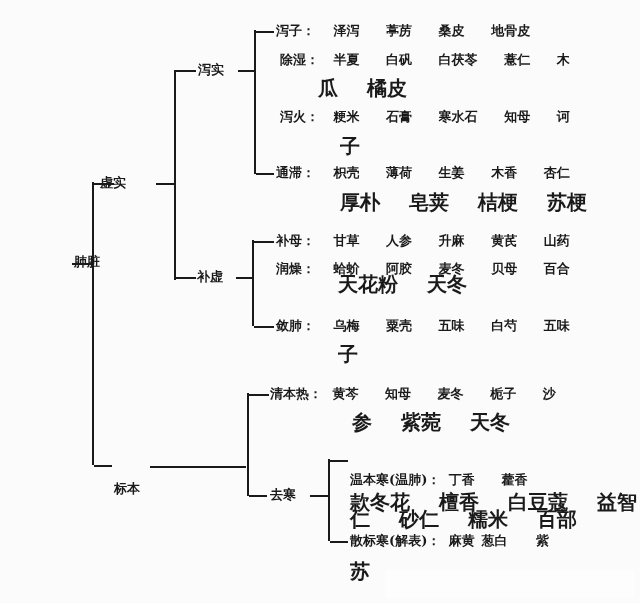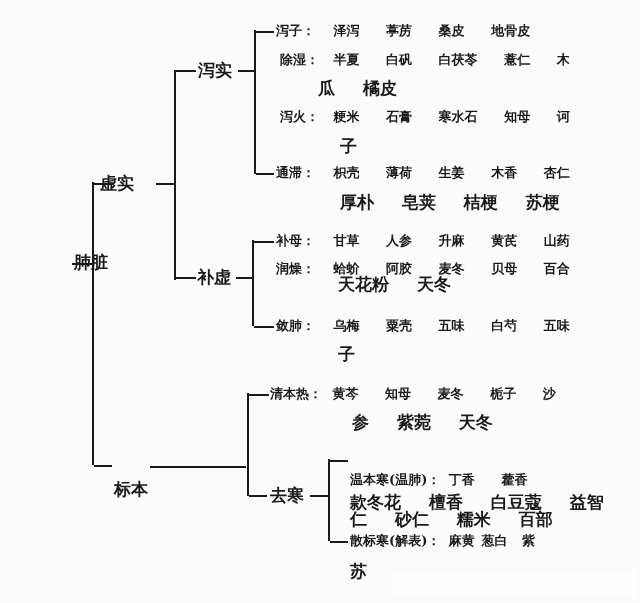--- a/index.html
+++ b/index.html
@@ -4,27 +4,27 @@
   <style>
     html, body { margin: 0; padding: 0; }
     body {
       width: 640px; height: 603px;
       background: #fbfbfb;
       position: relative;
       overflow: hidden;
       font-family: "DejaVu Serif", "Liberation Serif", serif;
       color: #1a1a1a;
     }
-    .t { position: absolute; font-size: 17px; line-height: 20px; white-space: nowrap; font-weight: bold; }
+    .t { position: absolute; font-size: 13px; line-height: 20px; white-space: nowrap; font-weight: bold; }
     .hl { position: absolute; height: 2px; background: #1a1a1a; }
     .vl { position: absolute; width: 2px; background: #1a1a1a; }
     .row { position: absolute; font-size: 13px; line-height: 20px; white-space: nowrap; font-weight: bold; }
     .row .lbl { display: inline-block; }
     .row .herb { display: inline-block; margin-right: 22px; }
-    .cont { position: absolute; font-size: 17px; line-height: 20px; white-space: nowrap; font-weight: bold; }
+    .cont { position: absolute; font-size: 20px; line-height: 20px; white-space: nowrap; font-weight: bold; }
     .cont .herb { display: inline-block; margin-right: 22px; }
     .watermark { position: absolute; left: 385px; top: 570px; width: 250px; height: 28px; background: rgba(255,255,255,0.6); }
   </style>
 </head>
 <body>
 
 <div class="t" style="left:34px;top:252px;margin-left:40px;">肺脏</div>
 <div class="hl" style="left:72px;top:263px;width:20px;"></div>
 <div class="vl" style="left:92px;top:182px;height:283px;"></div>
 
@@ -168,20 +168,20 @@
   <span class="herb">仁</span>
   <span class="herb">砂仁</span>
   <span class="herb">糯米</span>
   <span class="herb">百部</span>
 </div>
 
 <div class="hl" style="left:330px;top:541px;width:18px;"></div>
 <div class="row" style="left:350px;top:531px;">
   <span class="lbl">散标寒(解表)：</span><span style="display:inline-block;width:4px"></span>
   <span class="herb" style="margin-right:2px">麻黄</span>
-  <span class="herb" style="margin-right:10px">葱白</span>
+  <span class="herb" style="margin-right:24px">葱白</span>
   <span class="herb">紫</span>
 </div>
 <div class="cont" style="left:350px;top:561px;">
   <span class="herb">苏</span>
 </div>
 
 <div class="watermark"></div>
 
 </body></html>

